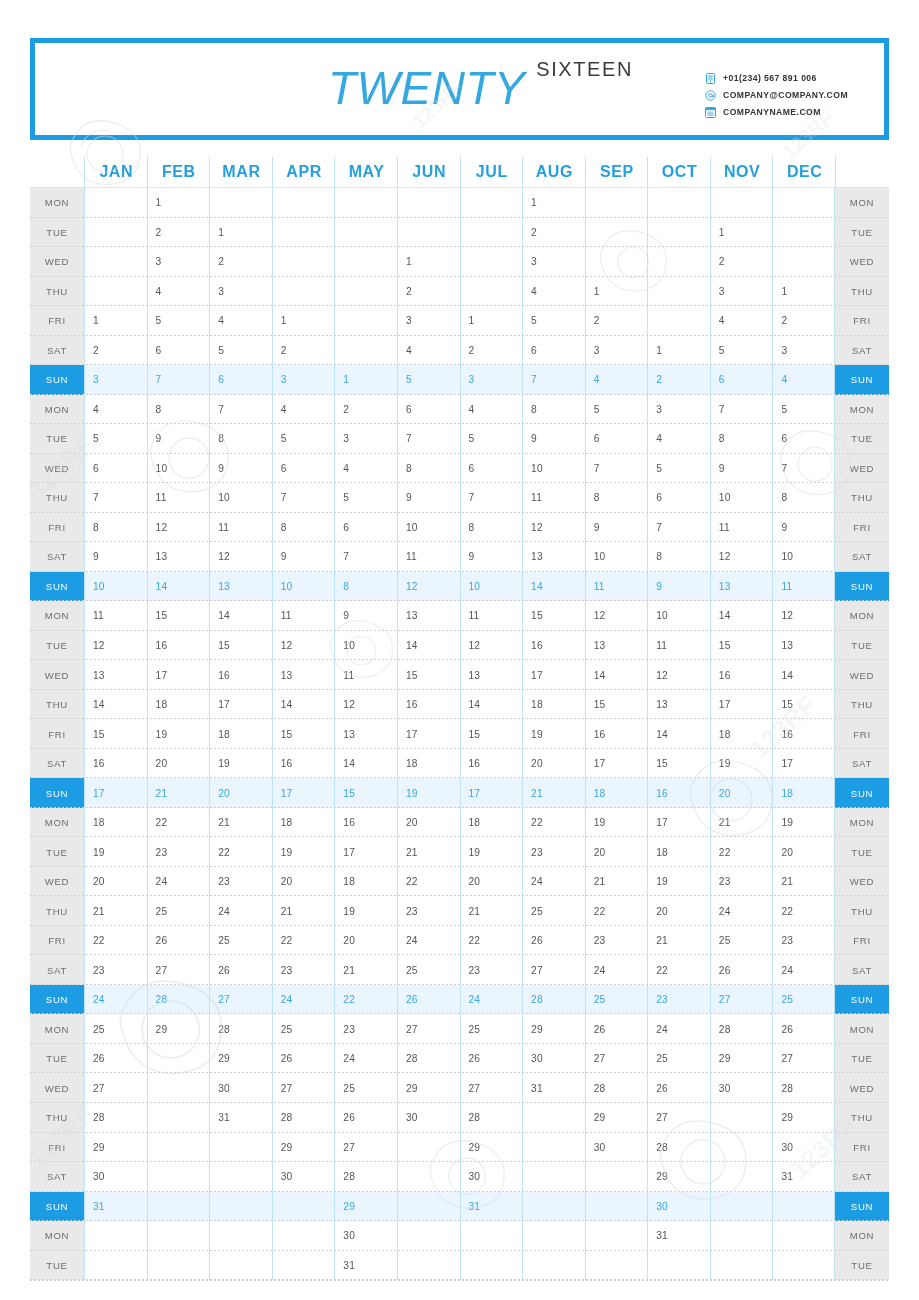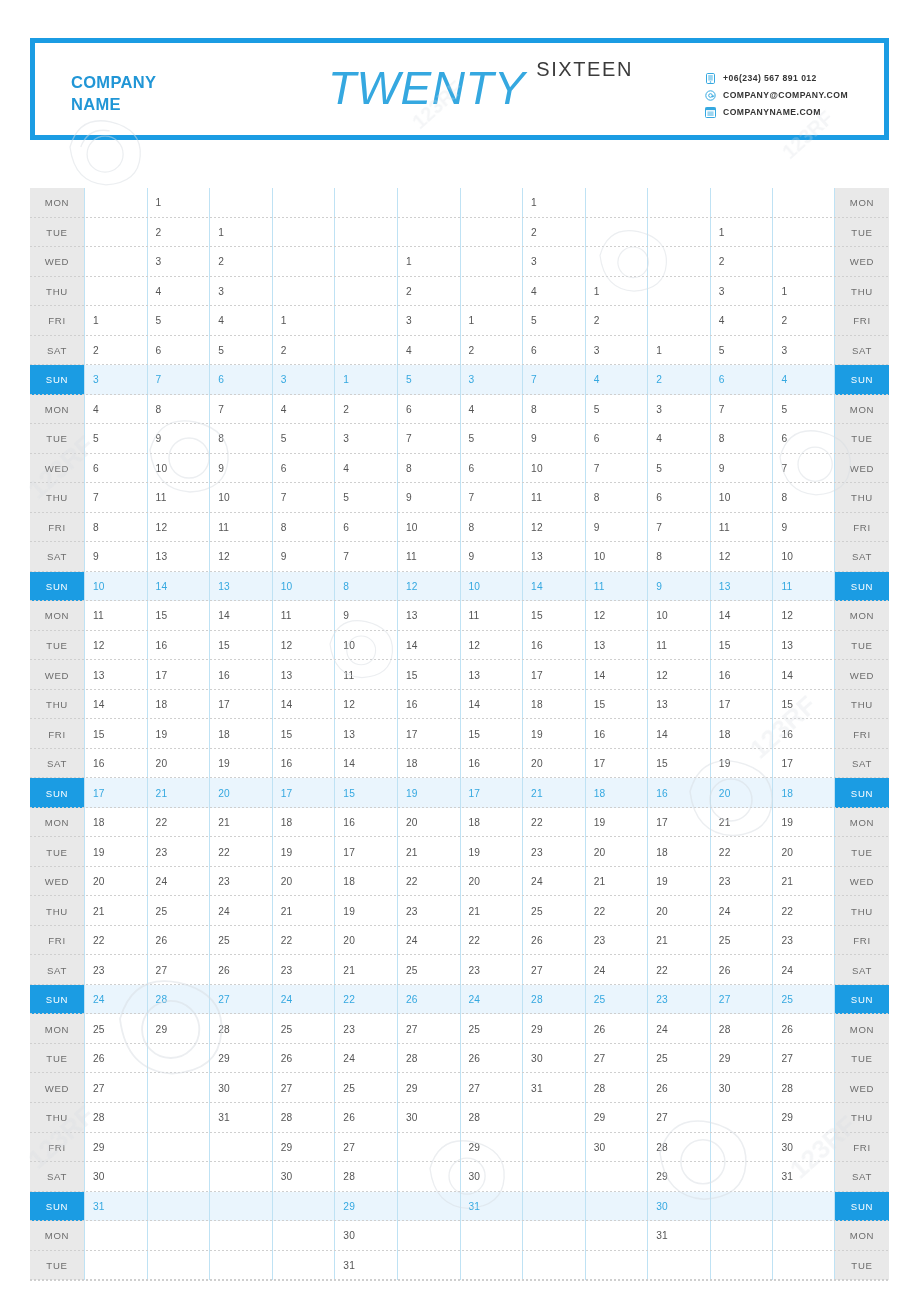--- a/index.html
+++ b/index.html
@@ -186,40 +186,36 @@
   }
 </style>
 </head>
 <body>
 
 <div class="page">
 
   <div class="header">
     <div class="header-inner"></div>
 
-    <div class="company-block">
-      <div>COMPANY</div>
-      <div>NAME</div>
-    </div>
 
     <div class="title-block">
       <span class="t-twenty">TWENTY</span>
       <span class="t-planner">SIXTEEN</span>
     </div>
 
     <div class="contact">
       <div class="c-row">
         <span class="c-ico">
           <svg width="9" height="11" viewBox="0 0 9 11">
               <rect x="0.5" y="0.5" width="8" height="10" rx="1.2" fill="none" stroke="#35a8e0" stroke-width="1"></rect>
               <rect x="2.2" y="2" width="4.6" height="5.6" fill="#9bd5f0"></rect>
               <circle cx="4.5" cy="9" r="0.8" fill="#35a8e0"></circle>
             </svg>
         </span>
-        <span class="c-txt">+06(234) 567 891 012</span>
+        <span class="c-txt">+01(234) 567 891 006</span>
       </div>
       <div class="c-row">
         <span class="c-ico">
           <svg width="11" height="11" viewBox="0 0 11 11">
               <circle cx="5.5" cy="5.5" r="4.7" fill="none" stroke="#35a8e0" stroke-width="1"></circle>
               <circle cx="5.5" cy="5.5" r="1.8" fill="none" stroke="#35a8e0" stroke-width="1"></circle>
               <path d="M7.3 5.5 L7.3 7 Q9 7 9 5.2" fill="none" stroke="#35a8e0" stroke-width="1"></path>
             </svg>
         </span>
         <span class="c-txt">COMPANY@COMPANY.COM</span>
@@ -230,20 +226,36 @@
               <rect x="0.5" y="0.5" width="10" height="10" rx="1" fill="none" stroke="#35a8e0" stroke-width="1"></rect>
               <rect x="0.5" y="0.5" width="10" height="2.6" fill="#35a8e0"></rect>
               <rect x="2.4" y="4.4" width="6.2" height="4.6" fill="#9bd5f0"></rect>
             </svg>
         </span>
         <span class="c-txt">COMPANYNAME.COM</span>
       </div>
     </div>
   </div>
 
+  <div class="monthbar" id="monthbar">
+    <div class="monthbar-underline"></div>
+  <div class="month-cell first" style="left: 54px; width: 62.5833px;">JAN</div>
+      <div class="month-cell" style="left: 116.583px; width: 62.5833px;">FEB</div>
+      <div class="month-cell" style="left: 179.167px; width: 62.5833px;">MAR</div>
+      <div class="month-cell" style="left: 241.75px; width: 62.5833px;">APR</div>
+      <div class="month-cell" style="left: 304.333px; width: 62.5833px;">MAY</div>
+      <div class="month-cell" style="left: 366.917px; width: 62.5833px;">JUN</div>
+      <div class="month-cell" style="left: 429.5px; width: 62.5833px;">JUL</div>
+      <div class="month-cell" style="left: 492.083px; width: 62.5833px;">AUG</div>
+      <div class="month-cell" style="left: 554.667px; width: 62.5833px;">SEP</div>
+      <div class="month-cell" style="left: 617.25px; width: 62.5833px;">OCT</div>
+      <div class="month-cell" style="left: 679.833px; width: 62.5833px;">NOV</div>
+      <div class="month-cell" style="left: 742.417px; width: 62.5833px;">DEC</div>
+      <div class="month-cell" style="left: 805px; width: 0px;"></div>
+    </div>
 
   <div class="grid" id="grid" style="height: 1092.24px;">
       <div class="row">
         <div class="rowbg"></div>
         <div class="daylabel left">MON</div>
         <div class="cell" style="left: 54px; width: 62.5833px;">
           <span class="num"></span>
         </div>
         <div class="cell" style="left: 116.583px; width: 62.5833px;">
           <span class="num">1</span>

